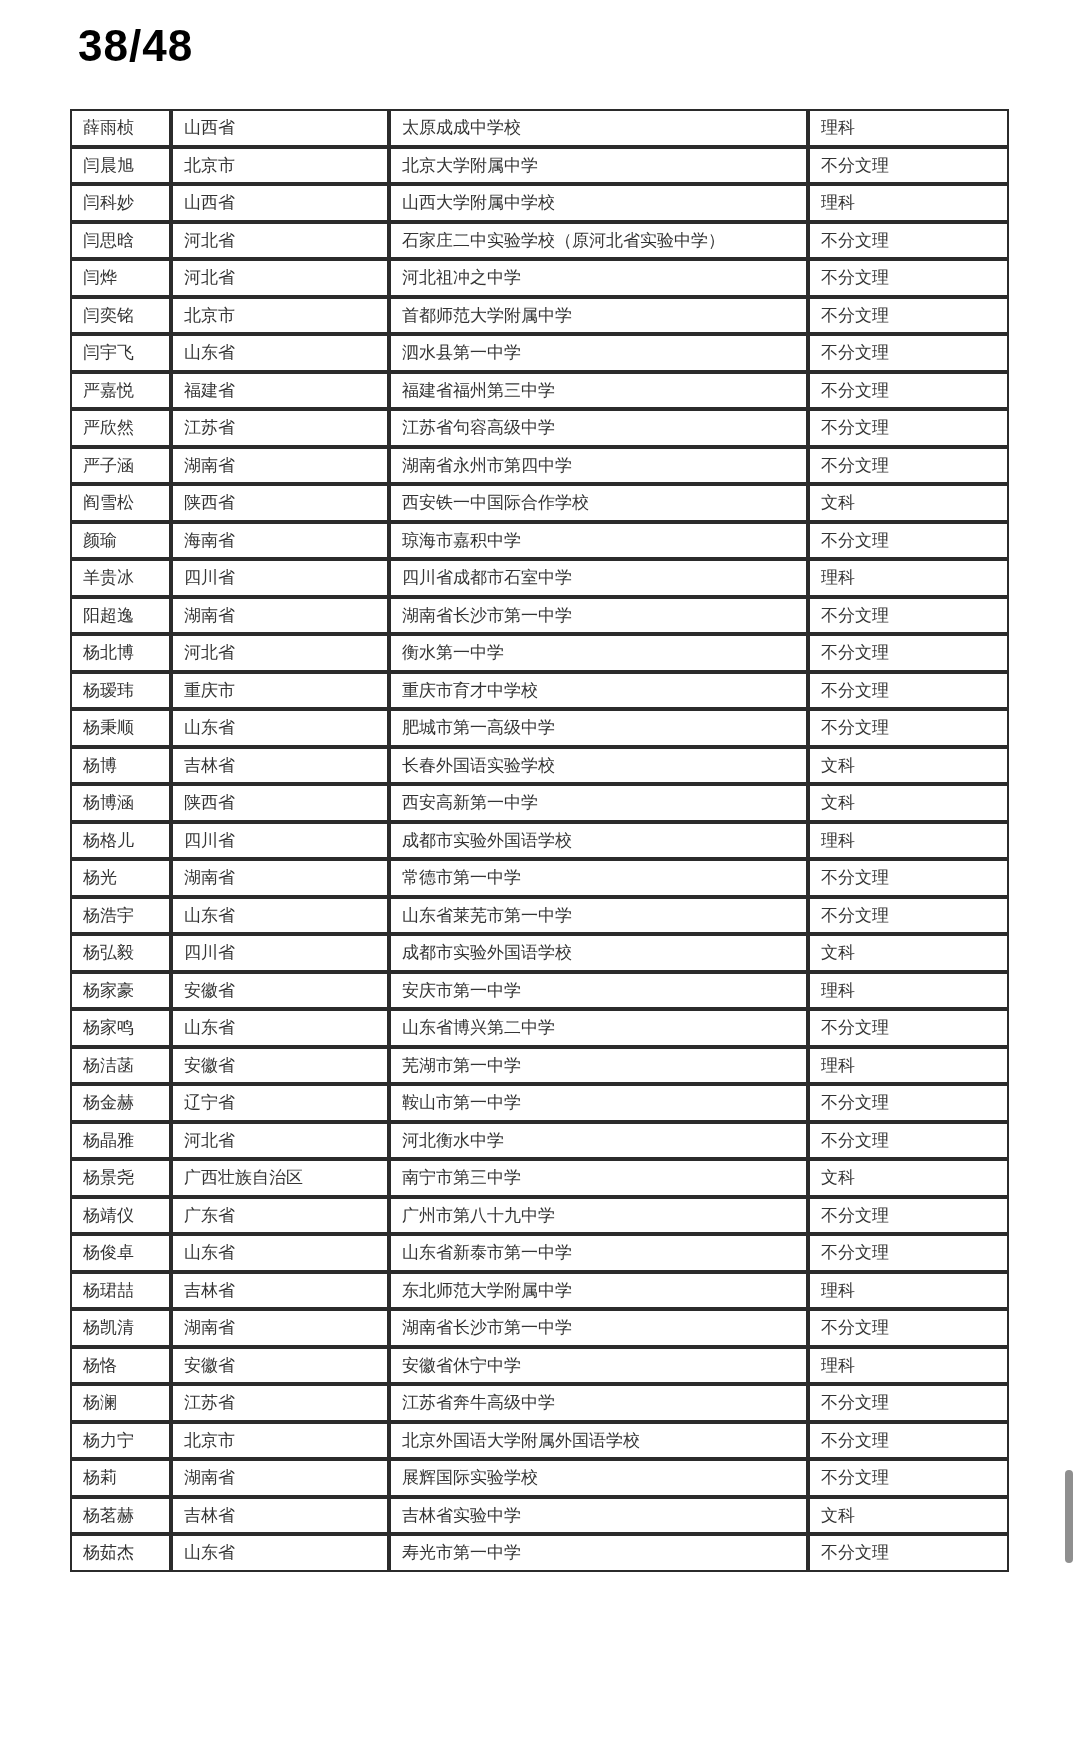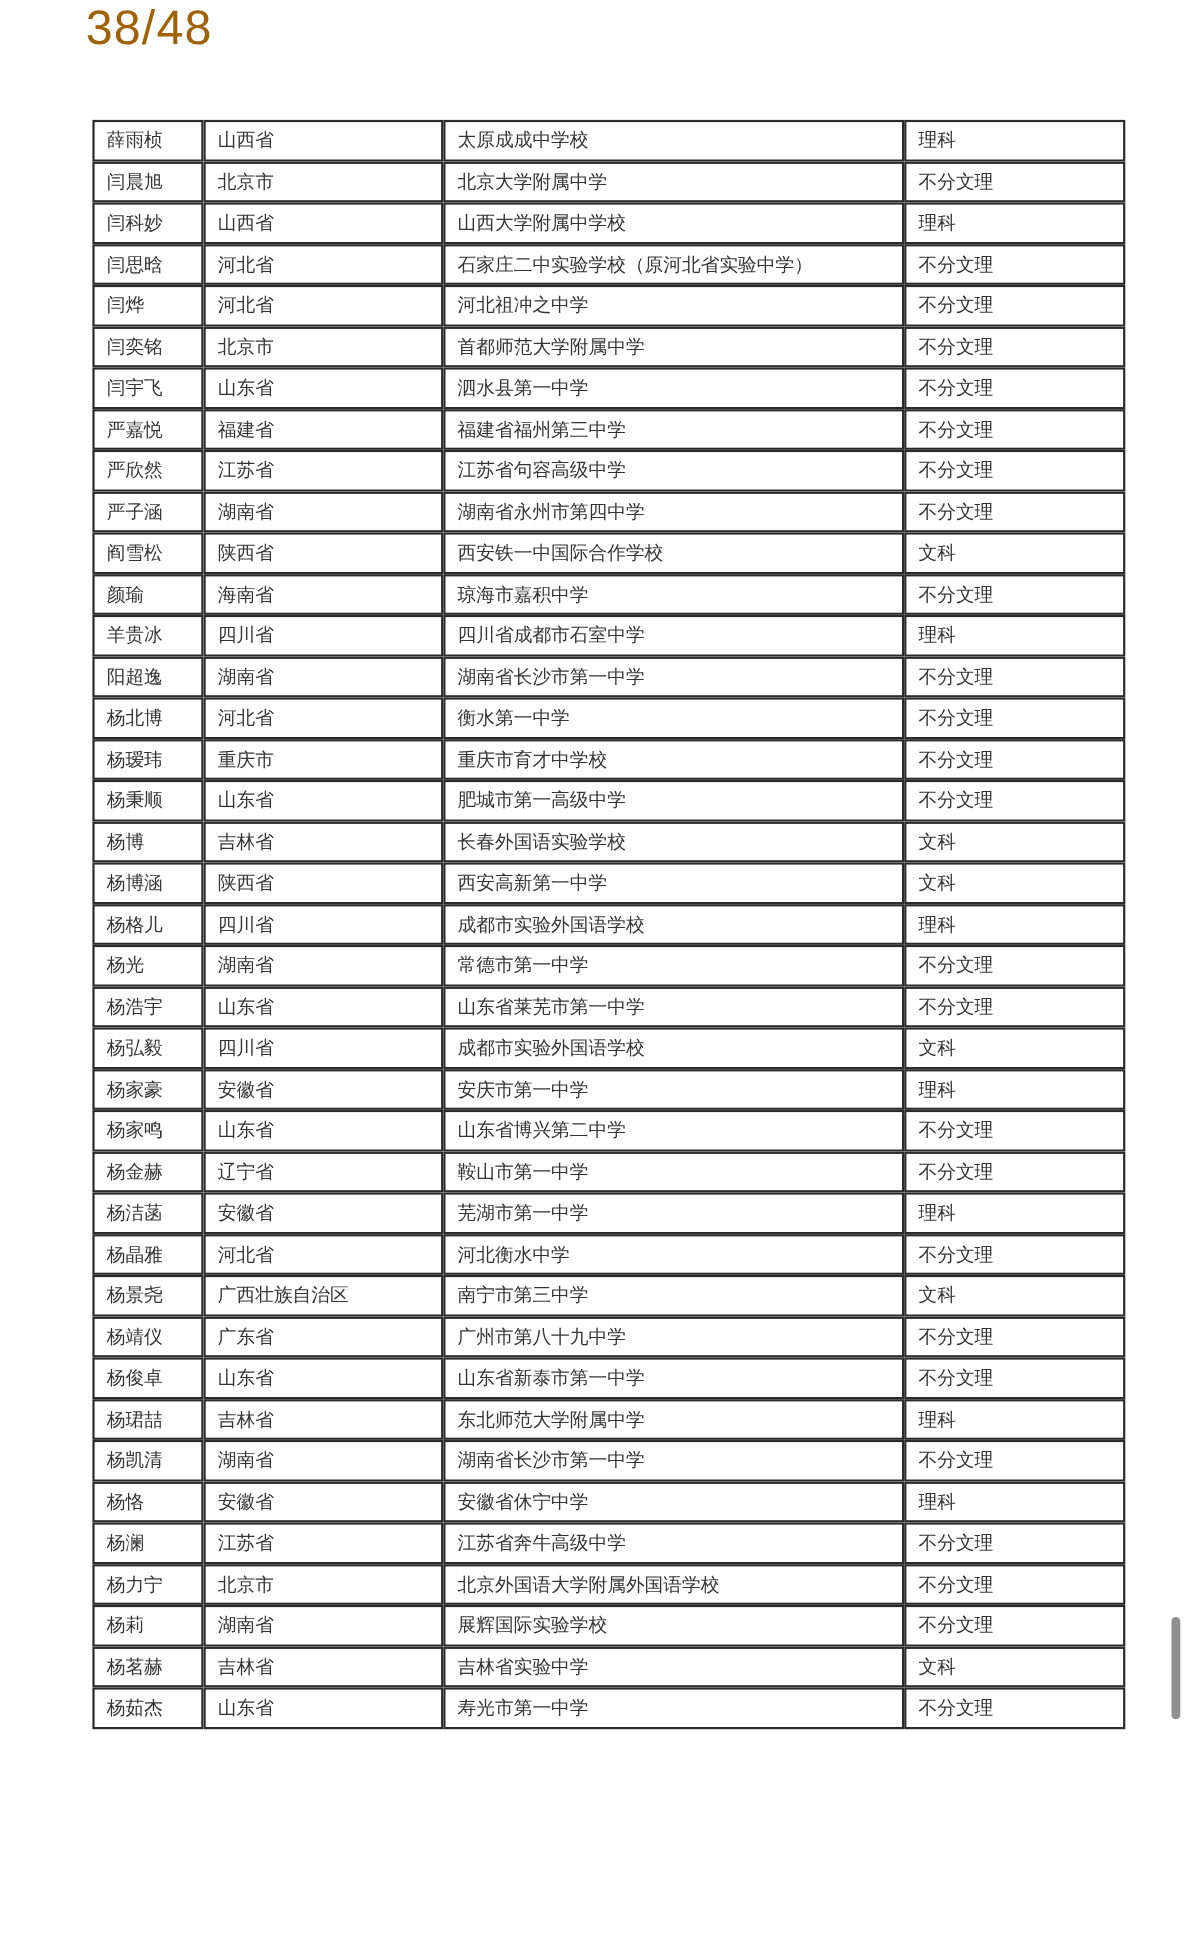--- a/index.html
+++ b/index.html
@@ -10,30 +10,30 @@
     width: 1080px;
     height: 1759px;
     background: #ffffff;
     position: relative;
     overflow: hidden;
     font-family: "Liberation Sans", "DejaVu Sans", sans-serif;
   }
   .page-indicator {
     position: absolute;
     left: 78px;
-    top: 4px;
+    top: 24px;
     font-size: 44px;
-    font-weight: 400;
+    font-weight: 700;
     letter-spacing: 1px;
-    color: #a16207;
+    color: #000000;
     line-height: 1;
   }
   .roster-table {
     position: absolute;
-    left: 84px;
+    left: 70px;
     top: 109px;
     border-collapse: separate;
     border-spacing: 0;
     table-layout: fixed;
     width: 939px;
   }
   .roster-table td {
     box-sizing: border-box;
     border: 2px solid #2b2b2b;
     height: 37.5px;
@@ -210,30 +210,30 @@
     <td class="col-school">安庆市第一中学</td>
     <td class="col-track">理科</td>
   </tr>
       <tr>
     <td class="col-name">杨家鸣</td>
     <td class="col-province">山东省</td>
     <td class="col-school">山东省博兴第二中学</td>
     <td class="col-track">不分文理</td>
   </tr>
       <tr>
+    <td class="col-name">杨洁菡</td>
+    <td class="col-province">安徽省</td>
+    <td class="col-school">芜湖市第一中学</td>
+    <td class="col-track">理科</td>
+  </tr>
+      <tr>
     <td class="col-name">杨金赫</td>
     <td class="col-province">辽宁省</td>
     <td class="col-school">鞍山市第一中学</td>
     <td class="col-track">不分文理</td>
-  </tr>
-      <tr>
-    <td class="col-name">杨洁菡</td>
-    <td class="col-province">安徽省</td>
-    <td class="col-school">芜湖市第一中学</td>
-    <td class="col-track">理科</td>
   </tr>
       <tr>
     <td class="col-name">杨晶雅</td>
     <td class="col-province">河北省</td>
     <td class="col-school">河北衡水中学</td>
     <td class="col-track">不分文理</td>
   </tr>
       <tr>
     <td class="col-name">杨景尧</td>
     <td class="col-province">广西壮族自治区</td>

